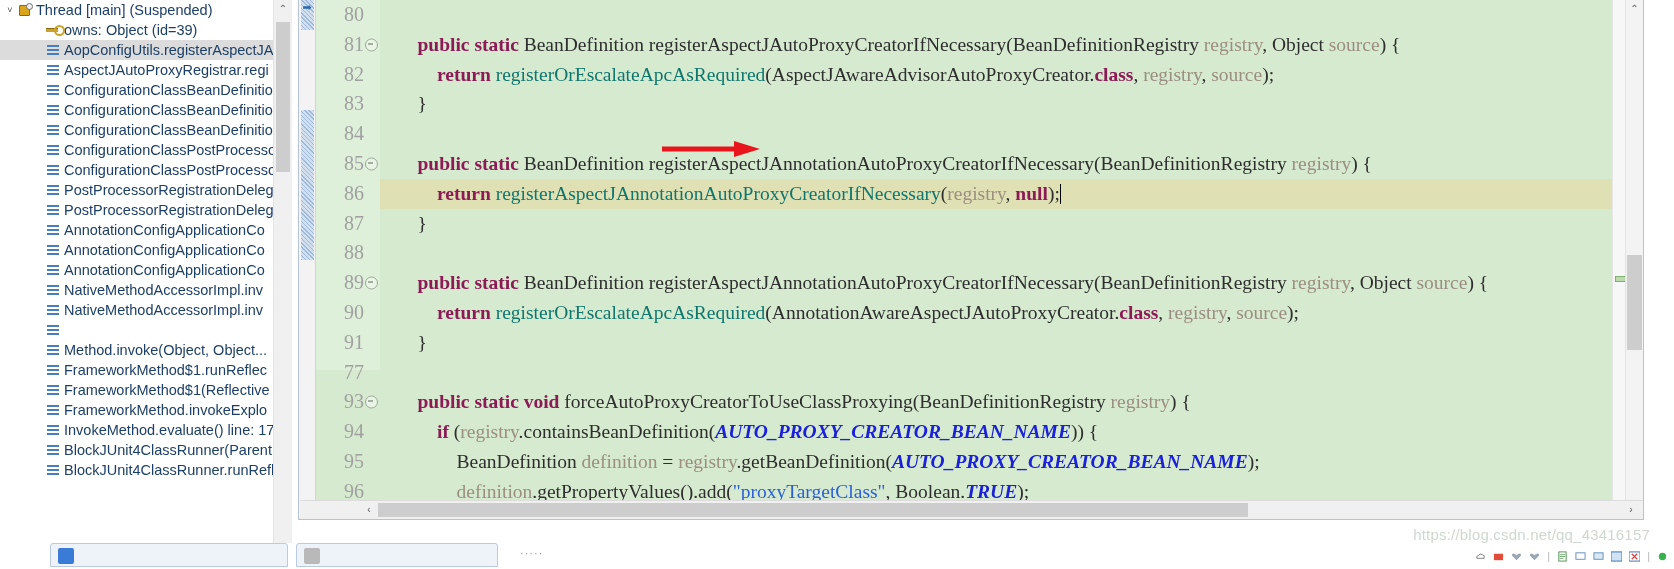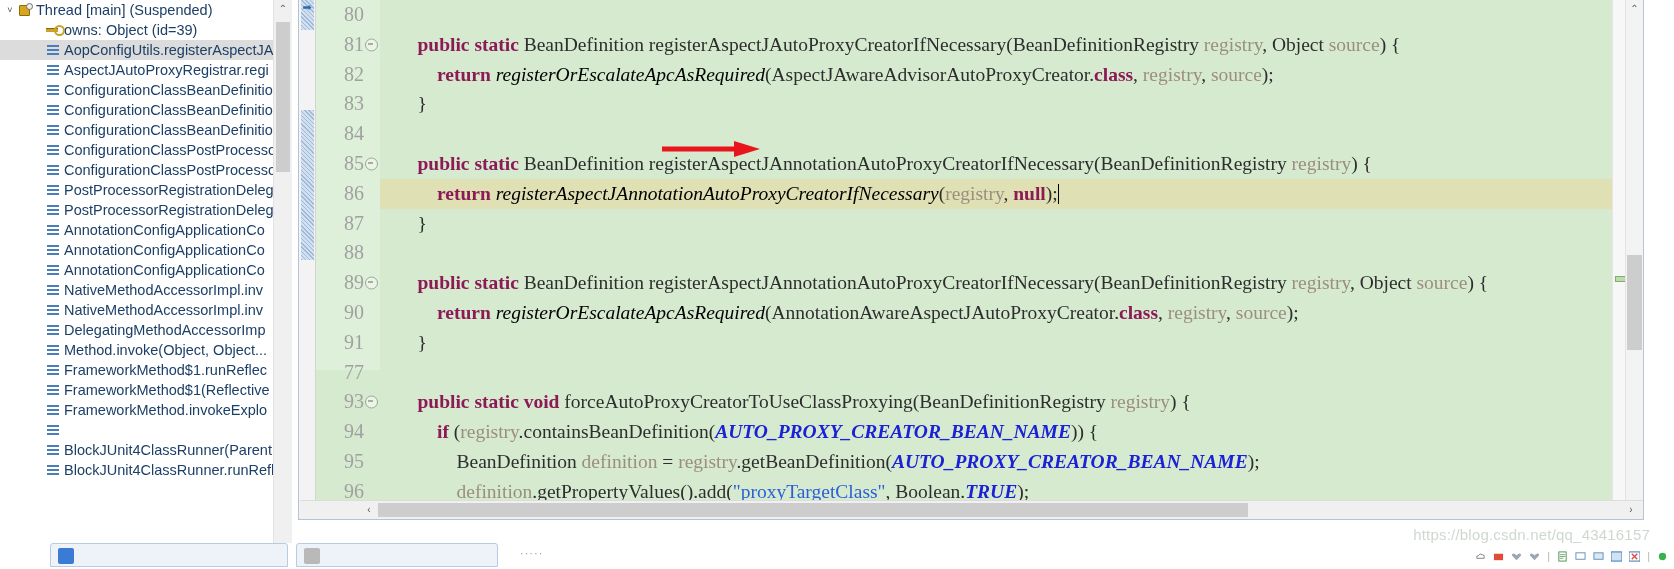--- a/index.html
+++ b/index.html
@@ -251,21 +251,21 @@
     font-size: 19.5px;
     color: #2e2e2e;
     padding-left: 18px;
     box-sizing: border-box;
   }
   .cl.hl { background: #dfe0b4; }
 
   
   .kw   { color: #8b1a55; font-weight: bold; }
   .typ  { color: #2e2e2e; text-align: center; }
-  .mthi { color: #000000; font-style: italic; }
+  .mthi { color: #0f766e; }
   .prm  { color: #9b8e80; text-align: right; }
   .loc  { color: #9b8e80; }
   .cst  { color: #1a21d6; font-weight: bold; font-style: italic; text-align: center; }
   .str  { color: #2a5fd6; }
   .pun  { color: #2e2e2e; }
 
   
   .caret {
     display: inline-block;
     width: 1px; height: 20px;
@@ -492,21 +492,20 @@
           <span class="stk-label">NativeMethodAccessorImpl.inv</span>
         </div>
         <div class="stk-row stk-indent-1">
           <span class="stk-arrow"></span>
           <span class="stk-ico ico-frame"></span>
           <span class="stk-label">NativeMethodAccessorImpl.inv</span>
         </div>
         <div class="stk-row stk-indent-1">
           <span class="stk-arrow"></span>
           <span class="stk-ico ico-frame"></span>
-          <span class="stk-label">DelegatingMethodAccessorImp</span>
         </div>
         <div class="stk-row stk-indent-1">
           <span class="stk-arrow"></span>
           <span class="stk-ico ico-frame"></span>
           <span class="stk-label">Method.invoke(Object, Object...</span>
         </div>
         <div class="stk-row stk-indent-1">
           <span class="stk-arrow"></span>
           <span class="stk-ico ico-frame"></span>
           <span class="stk-label">FrameworkMethod$1.runReflec</span>
@@ -517,20 +516,21 @@
           <span class="stk-label">FrameworkMethod$1(Reflective</span>
         </div>
         <div class="stk-row stk-indent-1">
           <span class="stk-arrow"></span>
           <span class="stk-ico ico-frame"></span>
           <span class="stk-label">FrameworkMethod.invokeExplo</span>
         </div>
         <div class="stk-row stk-indent-1">
           <span class="stk-arrow"></span>
           <span class="stk-ico ico-frame"></span>
+          <span class="stk-label">InvokeMethod.evaluate() line: 17</span>
         </div>
         <div class="stk-row stk-indent-1">
           <span class="stk-arrow"></span>
           <span class="stk-ico ico-frame"></span>
           <span class="stk-label">BlockJUnit4ClassRunner(ParentR</span>
         </div>
         <div class="stk-row stk-indent-1">
           <span class="stk-arrow"></span>
           <span class="stk-ico ico-frame"></span>
           <span class="stk-label">BlockJUnit4ClassRunner.runReflec</span>

